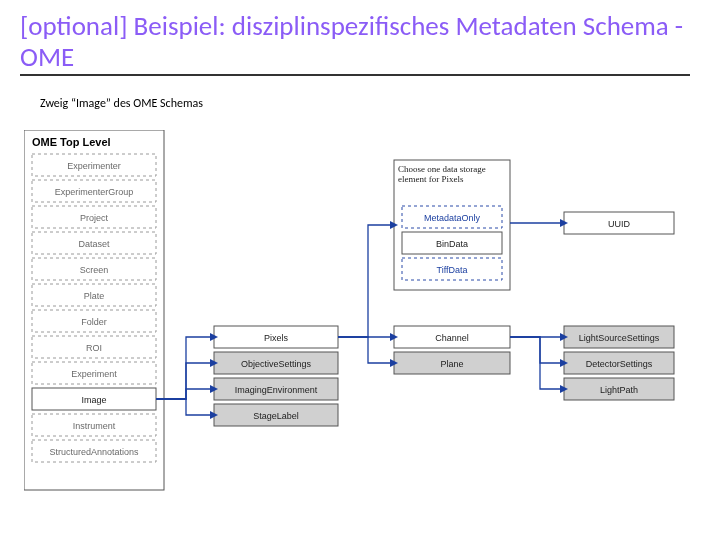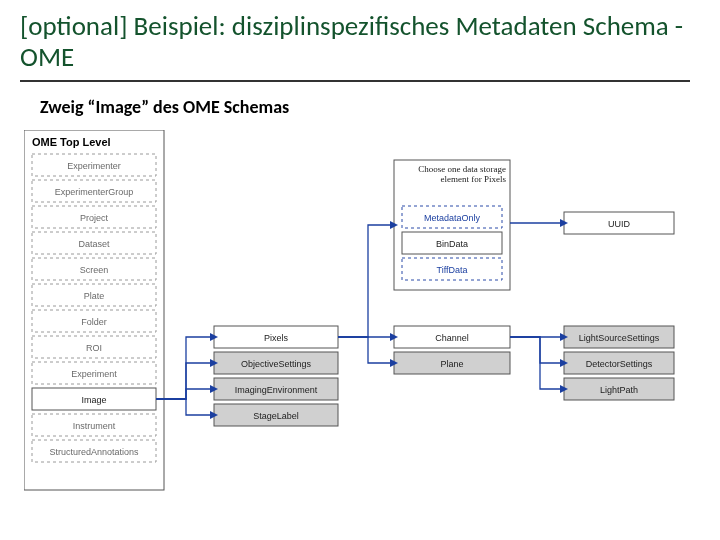--- a/index.html
+++ b/index.html
@@ -1,17 +1,17 @@
 <!DOCTYPE html>
 <html><head>
 <meta charset="utf-8">
 <style>
   body{margin:0;font-family:Calibri,Arial,sans-serif;width:720px;height:540px;background:#fff;color:#000;position:relative}
-  .title{position:absolute;left:20px;top:10px;width:670px;font-size:27px;line-height:1.15;color:#14532d;border-bottom:2px solid #333;padding-bottom:8px}
-  .subtitle{position:absolute;left:40px;top:96px;font-size:18px;font-weight:700}
+  .title{position:absolute;left:20px;top:10px;width:670px;font-size:27px;line-height:1.15;color:#8b5cf6;border-bottom:2px solid #333;padding-bottom:2px}
+  .subtitle{position:absolute;left:40px;top:96px;font-size:12px;font-weight:400}
   .svgwrap{position:absolute;left:24px;top:130px;width:660px;height:400px}
   .dbox{fill:none;stroke:#9a9a9a;stroke-width:1;stroke-dasharray:3 3}
   .dblue{fill:none;stroke:#2a4aa8;stroke-width:1;stroke-dasharray:3 3}
   .sbox{fill:#fff;stroke:#555;stroke-width:1}
   .gbox{fill:#d0d0d0;stroke:#555;stroke-width:1}
   .lbl{font-family:Verdana,Arial,sans-serif;font-size:9px;fill:#6a6a6a}
   .lblk{font-family:Verdana,Arial,sans-serif;font-size:9px;fill:#222}
   .lbld{font-family:Verdana,Arial,sans-serif;font-size:9px;fill:#1b3fa0}
   .lblbig{font-family:Verdana,Arial,sans-serif;font-size:11px;fill:#000;font-weight:700}
   .arr{stroke:#1b3fa0;stroke-width:1.3;fill:none}
@@ -64,21 +64,21 @@
     <rect x="190" y="222" width="124" height="22" class="gbox"></rect>
     <text x="252" y="237" text-anchor="middle" class="lblk">ObjectiveSettings</text>
     <rect x="190" y="248" width="124" height="22" class="gbox"></rect>
     <text x="252" y="263" text-anchor="middle" class="lblk">ImagingEnvironment</text>
     <rect x="190" y="274" width="124" height="22" class="gbox"></rect>
     <text x="252" y="289" text-anchor="middle" class="lblk">StageLabel</text>
   </g>
 
   <rect x="370" y="30" width="116" height="130" class="sbox"></rect>
   <foreignObject x="374" y="34" width="108" height="38">
-    <div xmlns="http://www.w3.org/1999/xhtml" style="font-family:Verdana;font-size:9px;text-align:right;color:#222;line-height:1.15">Choose one data storage element for Pixels</div>
+    <div xmlns="http://www.w3.org/1999/xhtml" style="font-family:Verdana;font-size:9px;text-align:left;color:#222;line-height:1.15">Choose one data storage element for Pixels</div>
   </foreignObject>
   <rect x="378" y="76" width="100" height="22" class="dblue"></rect>
   <text x="428" y="91" text-anchor="middle" class="lbld">MetadataOnly</text>
   <rect x="378" y="102" width="100" height="22" class="sbox"></rect>
   <text x="428" y="117" text-anchor="middle" class="lblk">BinData</text>
   <rect x="378" y="128" width="100" height="22" class="dblue"></rect>
   <text x="428" y="143" text-anchor="middle" class="lbld">TiffData</text>
 
   <rect x="370" y="196" width="116" height="22" class="sbox"></rect>
   <text x="428" y="211" text-anchor="middle" class="lblk">Channel</text>

